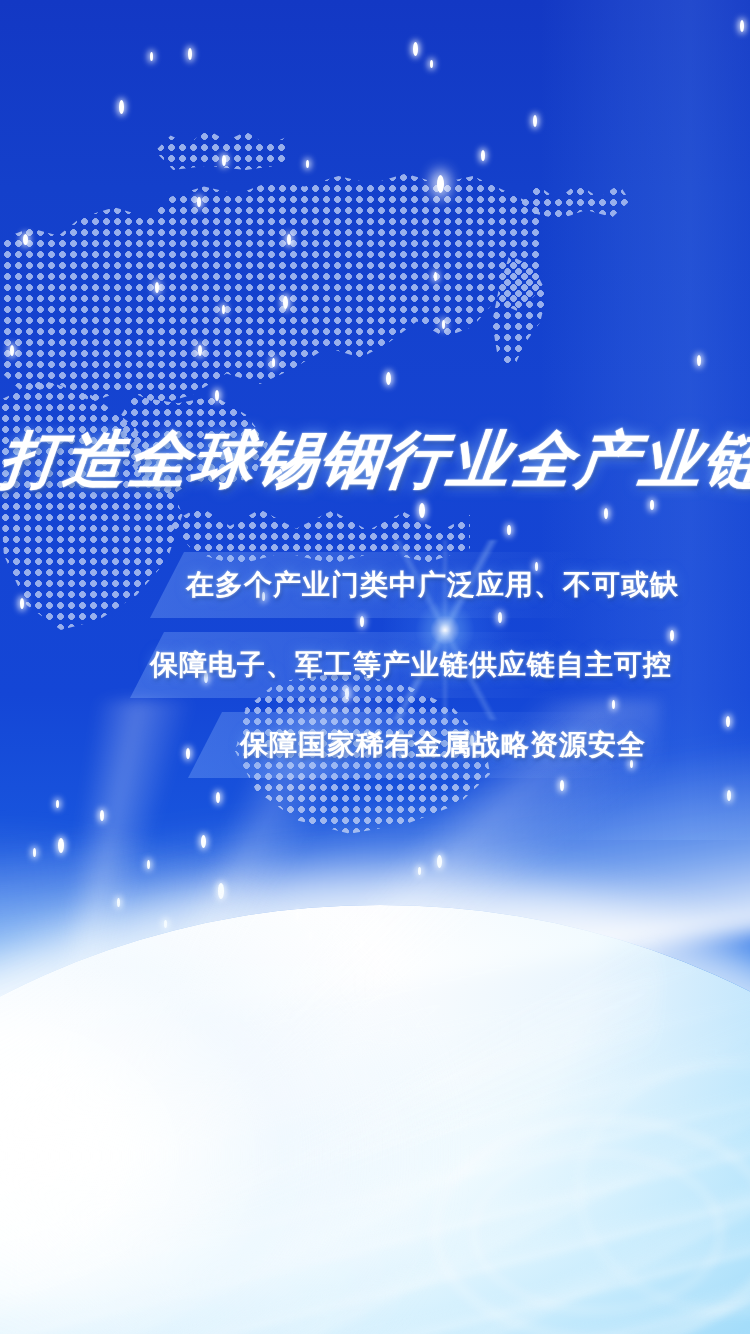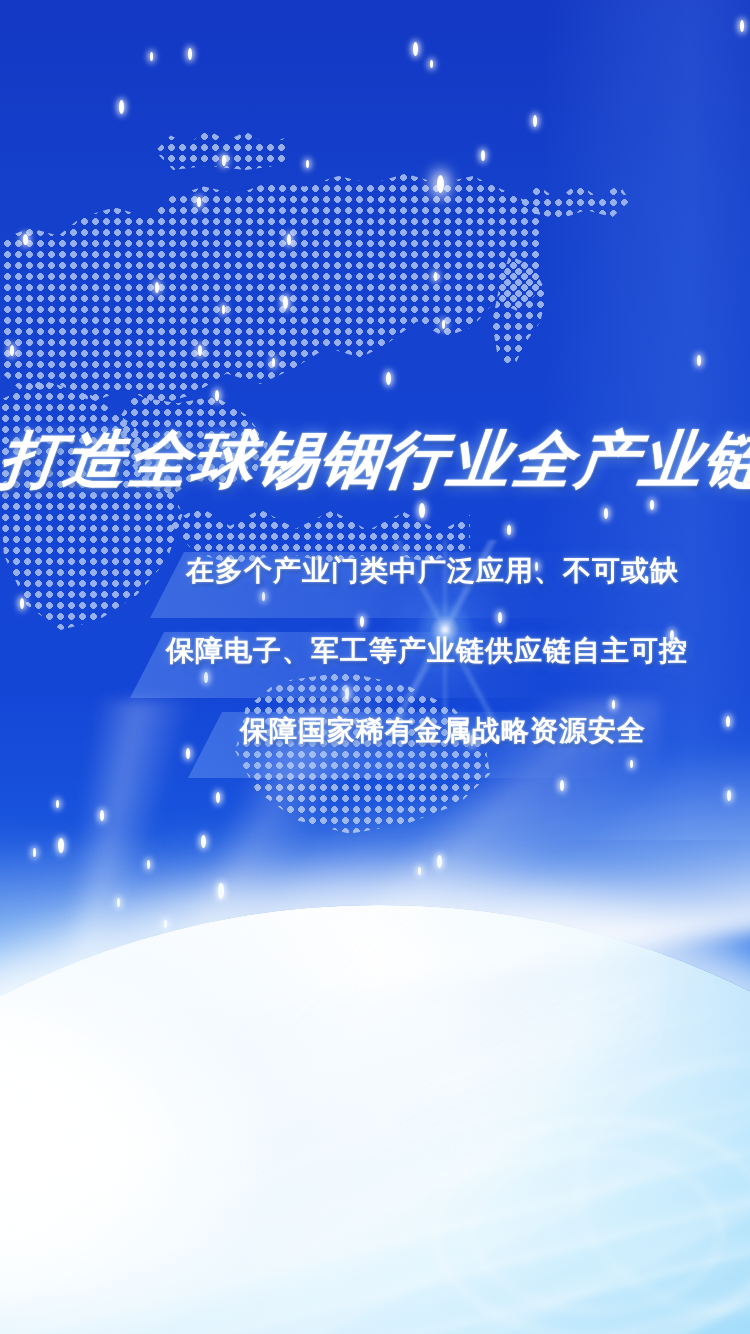--- a/index.html
+++ b/index.html
@@ -184,21 +184,21 @@
        0 0 2px rgba(255,255,255,.95),
        0 0 14px rgba(150,200,255,.75),
        2px 3px 5px rgba(10,40,120,.55);
     transform:skewX(-6deg);
   }
 
   
   .banner{
     position:absolute;
     height:66px;
-    display:flex;align-items:flex-start;
+    display:flex;align-items:center;
   }
   .banner .plate{
     position:absolute;left:0;top:0;height:66px;width:430px;
     background:linear-gradient(90deg,
         rgba(150,190,255,.30) 0%,
         rgba(150,190,255,.22) 45%,
         rgba(150,190,255,.07) 78%,
         rgba(150,190,255,0) 100%);
     -webkit-clip-path:polygon(34px 0, 100% 0, 100% 100%, 0 100%);
     clip-path:polygon(34px 0, 100% 0, 100% 100%, 0 100%);
@@ -212,21 +212,21 @@
     white-space:nowrap;
     text-shadow:
       0 0 3px rgba(255,255,255,.55),
       0 0 12px rgba(120,180,255,.55),
       1px 2px 4px rgba(10,40,120,.65);
   }
 
   #banner1{left:150px;top:552px;}
   #banner1 .txt{margin-left:36px;}
   #banner2{left:130px;top:632px;}
-  #banner2 .txt{margin-left:36px;}
+  #banner2 .txt{margin-left:20px;}
   #banner3{left:188px;top:712px;}
   #banner3 .txt{margin-left:52px;}
 </style>
 </head>
 <body>
 
 <div id="poster">
 
   <div class="layer" id="sky"></div>
   <div class="layer" id="skyRight"></div>

